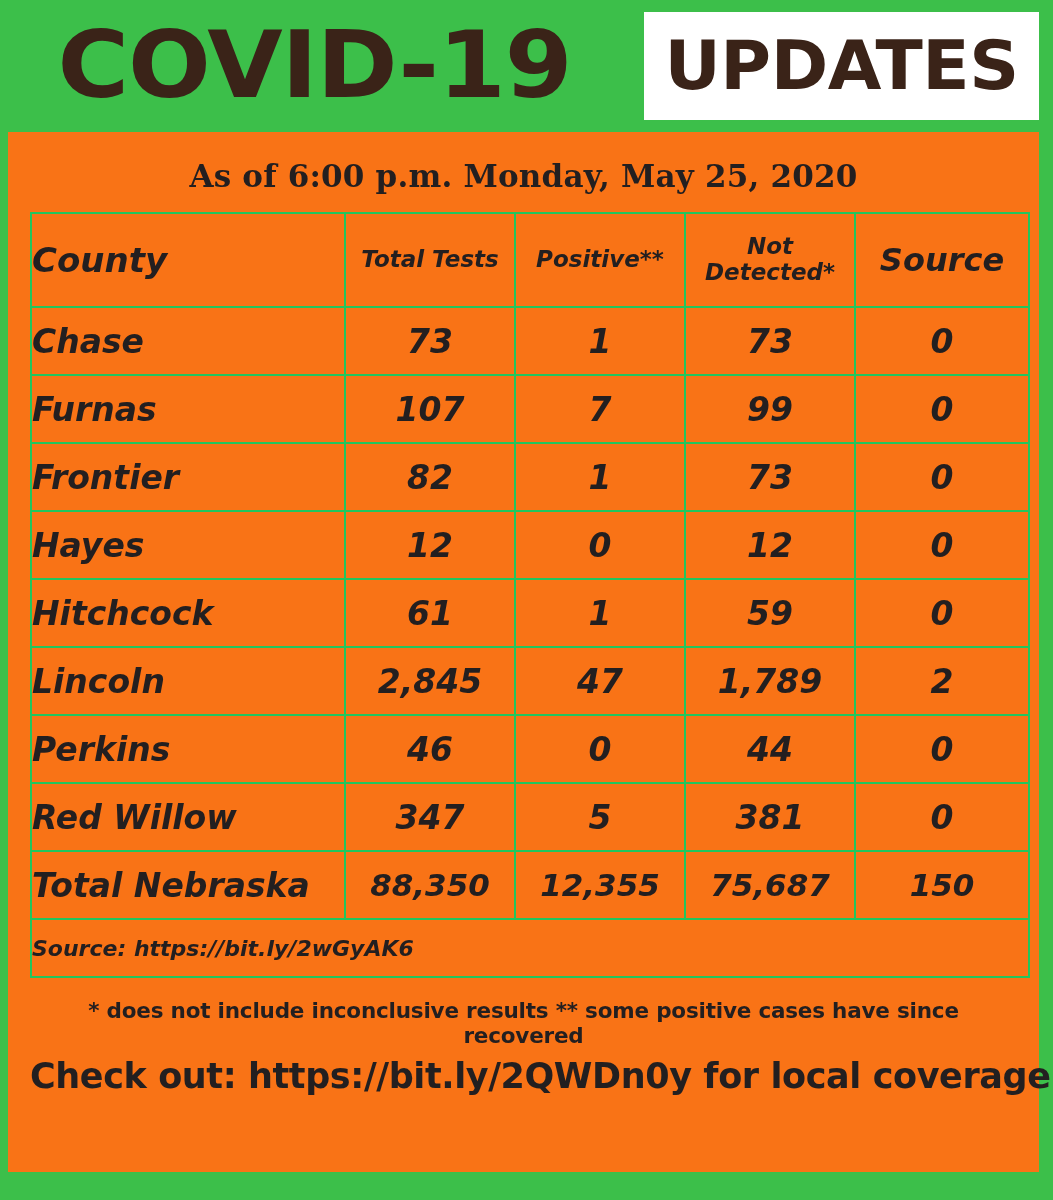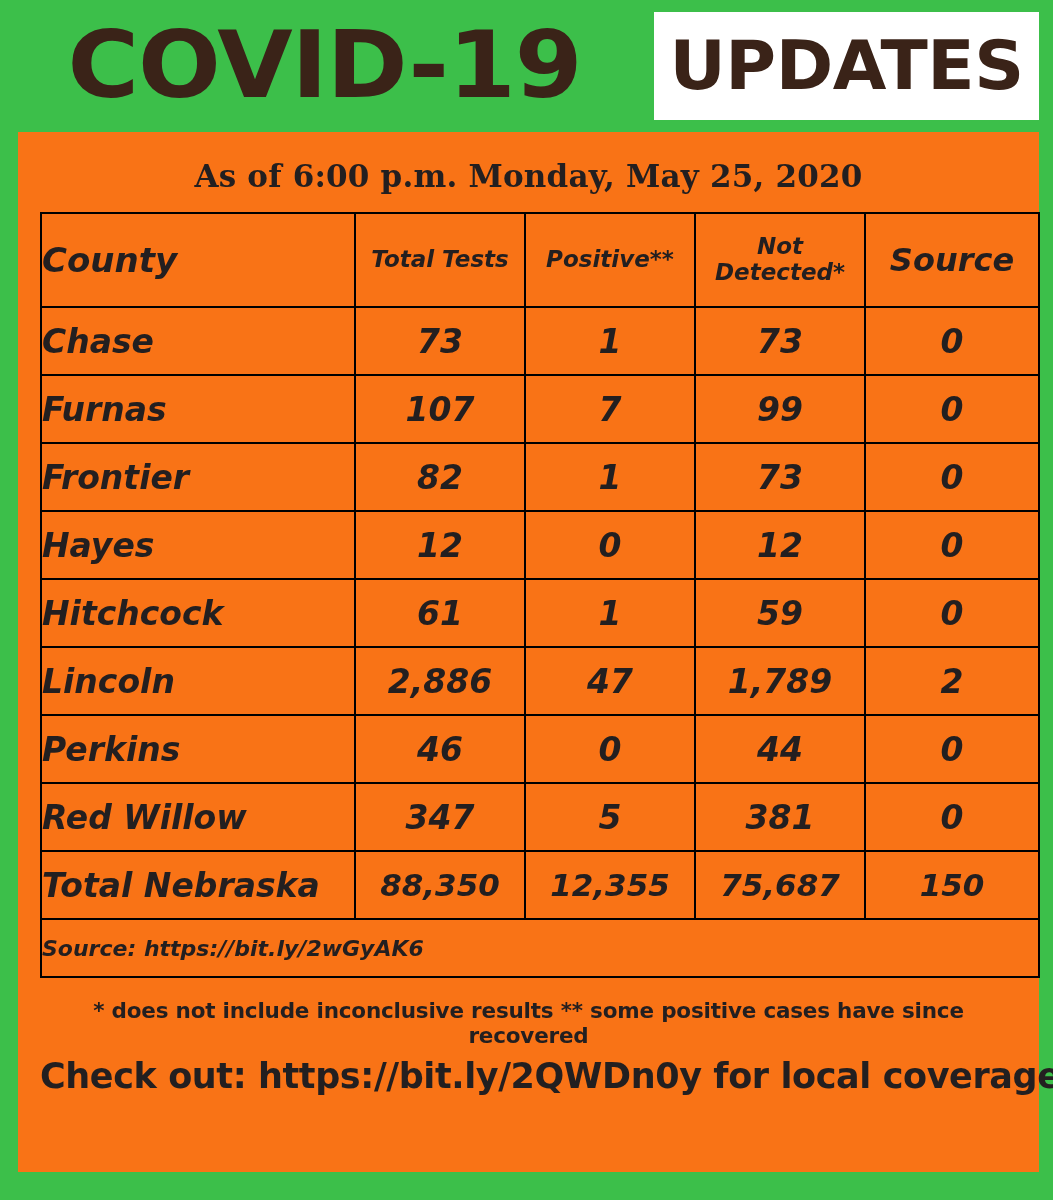--- a/index.html
+++ b/index.html
@@ -12,21 +12,21 @@
     height: 1200px;
     font-family: "Liberation Sans", sans-serif;
     color: #231f20;
   }
   .poster {
     position: relative;
     width: 1053px;
     height: 1200px;
     box-sizing: border-box;
     background: #3cbf4a;
-    padding: 12px 14px 14px 18px;
+    padding: 12px 14px 14px 8px;
   }
   
   .header {
     display: flex;
     align-items: stretch;
     height: 108px;
     background: #3cbf4a;
   }
   .header-left {
     flex: 0 0 612px;
@@ -81,21 +81,21 @@
     padding: 12px 0 18px 0;
     letter-spacing: 0.2px;
   }
   
   table.data {
     border-collapse: collapse;
     width: 100%;
     table-layout: fixed;
   }
   table.data th, table.data td {
-    border: 2px solid #000000;
+    border: 2px solid #22c55e;
     padding: 0;
   }
   thead th {
     height: 92px;
     vertical-align: middle;
     font-style: italic;
     font-family: "DejaVu Sans", sans-serif;
     font-weight: bold;
     color: #231f20;
   }
@@ -227,21 +227,21 @@
         </tr>
         <tr>
           <td class="county">Hitchcock</td>
           <td class="num">61</td>
           <td class="num">1</td>
           <td class="num">59</td>
           <td class="num">0</td>
         </tr>
         <tr>
           <td class="county">Lincoln</td>
-          <td class="num">2,886</td>
+          <td class="num">2,845</td>
           <td class="num">47</td>
           <td class="num">1,789</td>
           <td class="num">2</td>
         </tr>
         <tr>
           <td class="county">Perkins</td>
           <td class="num">46</td>
           <td class="num">0</td>
           <td class="num">44</td>
           <td class="num">0</td>

